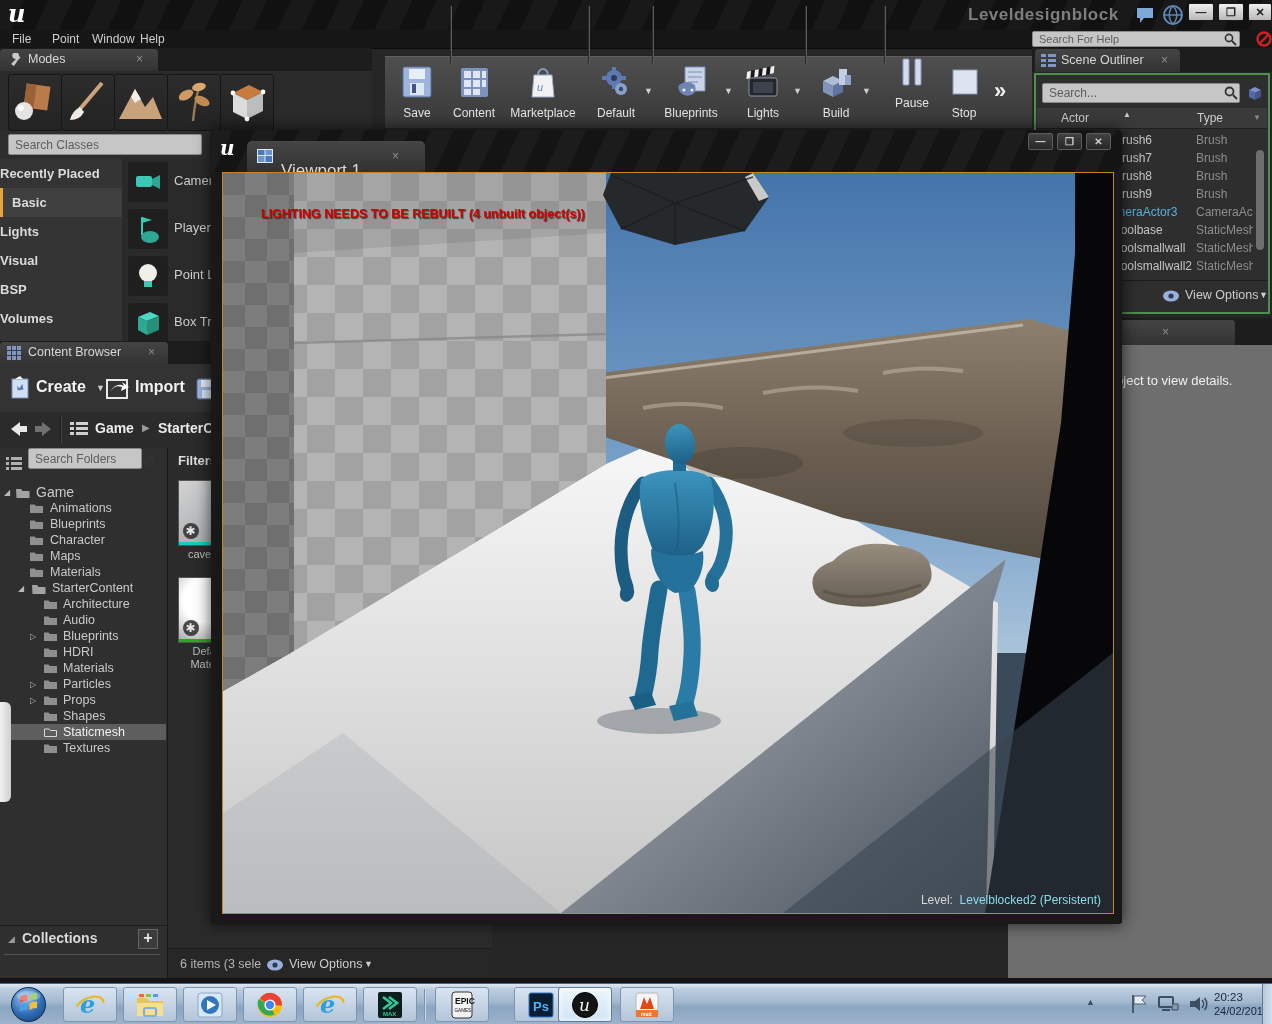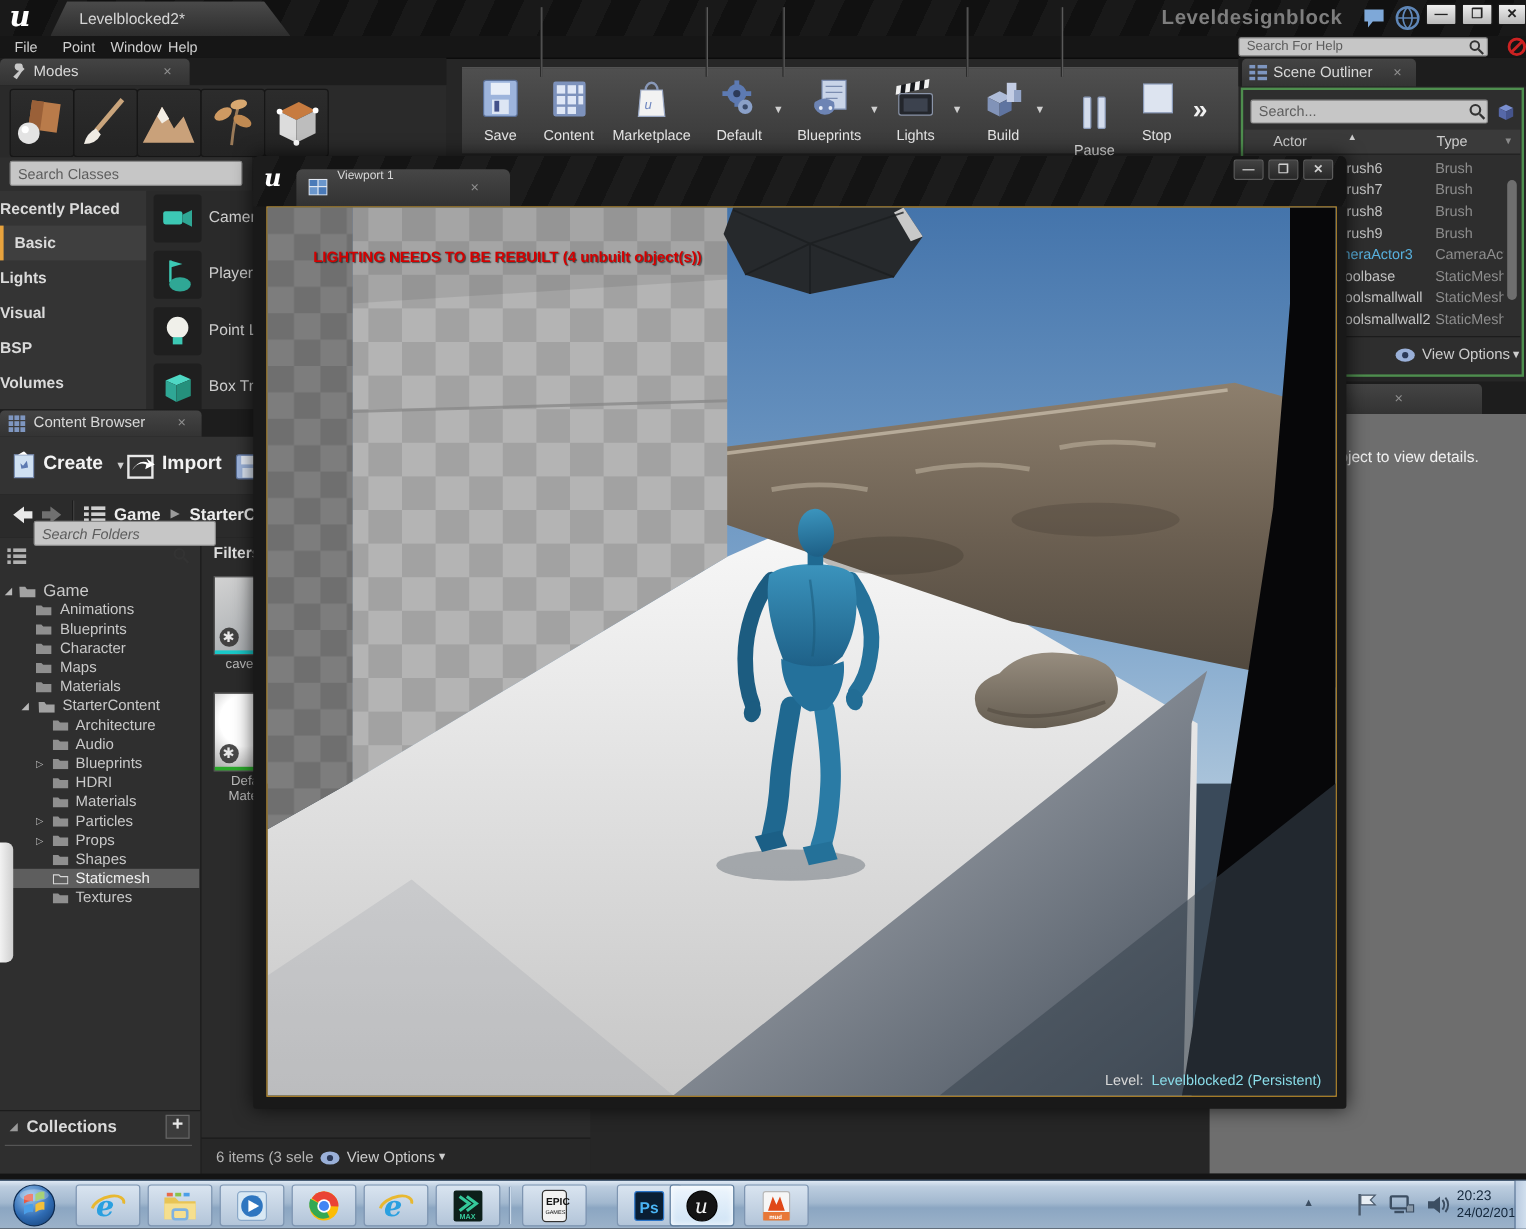--- a/index.html
+++ b/index.html
@@ -69,23 +69,20 @@
 </style>
 </head>
 <body>
 
 <div id="screen">
 
   <div class="abs" id="titlebar">
     <div class="abs" style="left:8px;top:0px;width:30px;height:30px;color:#fff;
          font-family:'DejaVu Serif',serif;font-style:italic;font-weight:bold;font-size:24px;line-height:28px;">u</div>
   </div>
-  <div class="abs" id="doc-tab">
-    <span>Levelblocked2*</span>
-  </div>
   <div class="abs" id="app-title">Leveldesignblock</div>
   <svg class="abs" style="left:1136px;top:7px" width="20" height="17">
     <path d="M1,1 h16 v10 h-9 l-4,5 v-5 h-3 z" fill="#7ea8d8"></path>
     </svg>
   <svg class="abs" style="left:1162px;top:4px" width="22" height="22">
     <circle cx="11" cy="11" r="9" fill="none" stroke="#5f87b8" stroke-width="2"></circle>
     <path d="M2,11 h18 M11,2 c5,5 5,13 0,18 M11,2 c-5,5 -5,13 0,18" fill="none" stroke="#5f87b8" stroke-width="1.4"></path>
     </svg>
   <div class="abs winbtn" style="left:1188px;">—</div>
   <div class="abs winbtn" style="left:1218px;">❐</div>
@@ -274,21 +271,21 @@
     <svg width="34" height="34">
       <path d="M4,16 L14,11 L24,16 L14,21 Z" fill="#aebcd8"></path>
       <path d="M4,16 L14,21 L14,32 L4,27 Z" fill="#8193b8"></path>
       <path d="M14,21 L24,16 L24,27 L14,32 Z" fill="#5f74a0"></path>
       <rect x="20" y="4" width="8" height="16" fill="#c3cde4"></rect>
         <rect x="26" y="10" width="6" height="10" fill="#93a4c6"></rect>
       </svg>
     <span class="dd">▼</span>
     <div class="lbl">Build</div></div>
   <div class="abs tbsep" style="left:884px"></div>
-  <div class="abs tbtn" style="left:886px;top:72px;width:52px">
+  <div class="abs tbtn" style="left:886px;top:50px;width:52px">
     <svg width="30" height="34">
       <rect x="6" y="4" width="6" height="26" rx="1" fill="#d3dcec" stroke="#8c9cba"></rect>
       <rect x="18" y="4" width="6" height="26" rx="1" fill="#d3dcec" stroke="#8c9cba"></rect>
       </svg>
     <div class="lbl">Pause</div></div>
   <div class="abs tbtn" style="left:940px;top:60px;width:48px">
     <svg width="30" height="34">
       <rect x="4" y="5" width="24" height="24" fill="#dde4f0" stroke="#8c9cba"></rect>
       </svg>
     <div class="lbl">Stop</div></div>
@@ -363,21 +360,21 @@
   <svg class="abs" style="left:6px;top:456px" width="16" height="14">
     <g fill="#b0b0b0">
         <rect x="0" y="1" width="3" height="3"></rect>
         <rect x="0" y="6" width="3" height="3"></rect>
         <rect x="0" y="11" width="3" height="3"></rect>
         <rect x="5" y="1" width="11" height="3"></rect>
         <rect x="5" y="6" width="11" height="3"></rect>
         <rect x="5" y="11" width="11" height="3"></rect>
       </g>
     </svg>
-  <input class="abs lightinput" style="left: 28px; top: 434px; width: 152px; height: 21px; font-size: 12px; font-style: italic;" placeholder="Search Folders">
+  <input class="abs lightinput" style="left: 28px; top: 448px; width: 114px; height: 21px; font-size: 12px;" placeholder="Search Folders">
   <svg class="abs" style="left:144px;top:456px" width="14" height="14">
     <circle cx="5.5" cy="5.5" r="4" fill="none" stroke="#333" stroke-width="1.8"></circle>
       <line x1="9" y1="9" x2="13" y2="13" stroke="#333" stroke-width="2"></line>
     </svg>
   <div class="abs" style="left:178px;top:453px;font-size:13px;font-weight:bold;color:#dedede">Filters</div>
 
   <div class="abs">
     <div class="trow" style="left:0;top:484px">
         <span class="exp" style="left:4px">◢</span>
         <svg style="left:16px" width="14" height="11">
@@ -612,21 +609,21 @@
     <div class="abs" id="vtitle">
       <div class="abs" style="left:9px;top:6px;color:#fff;font-family:'DejaVu Serif',serif;font-style:italic;font-weight:bold;font-size:20px">u</div>
       <div class="abs" id="vtab">
         <svg class="abs" style="left:10px;top:8px" width="16" height="14">
           <rect x="0" y="0" width="16" height="14" fill="#dfe6f0"></rect>
             <rect x="1" y="1" width="6.5" height="5" fill="#4a7ab8"></rect>
             <rect x="8.5" y="1" width="6.5" height="5" fill="#6a96cc"></rect>
             <rect x="1" y="7" width="6.5" height="6" fill="#6a96cc"></rect>
             <rect x="8.5" y="7" width="6.5" height="6" fill="#4a7ab8"></rect>
           </svg>
-        <span class="abs" style="left:34px;top:0;font-size:10px;color:#d8d8d8">Viewport 1</span>
+        <span class="abs" style="left:34px;top:20px;font-size:17px;color:#d8d8d8">Viewport 1</span>
         <span class="abs closex" style="left:145px;top:8px">×</span>
       </div>
       <div class="abs vwbtn" style="left:817px">—</div>
       <div class="abs vwbtn" style="left:846px">❐</div>
       <div class="abs vwbtn" style="left:875px">✕</div>
     </div>
 
     <div class="abs" id="vcontent">
       <svg width="890" height="740" viewBox="0 0 890 740">
         <defs>

